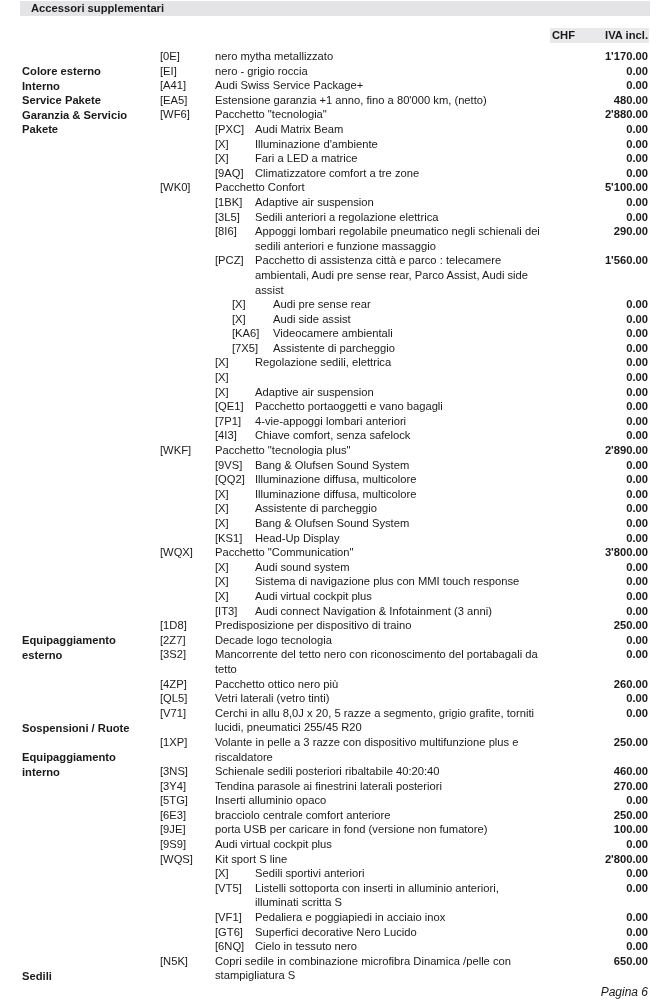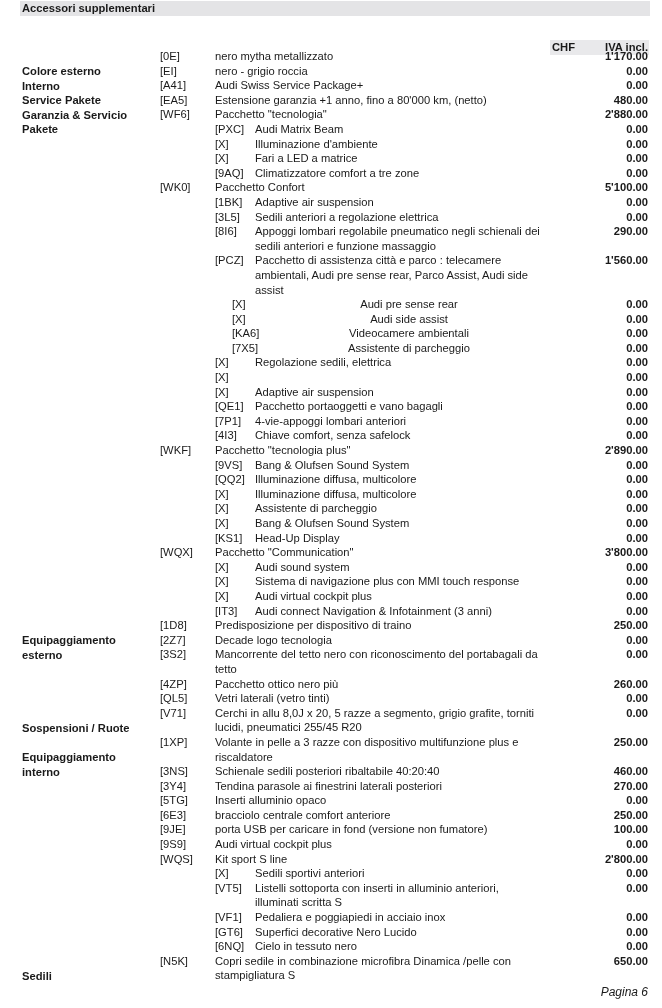--- a/index.html
+++ b/index.html
@@ -4,37 +4,37 @@
   <style>
     html, body { margin: 0; padding: 0; background: #ffffff; }
     body {
       width: 662px; height: 1008px; position: relative; overflow: hidden;
       font-family: "Liberation Sans", "DejaVu Sans", sans-serif;
       font-size: 11.2px; color: #1a1a1a;
     }
     .section-bar {
       position: absolute; left: 20px; top: 1px; width: 630px; height: 15px;
       background: #e4e4e6; font-weight: bold; font-size: 11.2px;
-      line-height: 15px; padding-left: 2px; box-sizing: border-box;
+      line-height: 15px; padding-left: 11px; box-sizing: border-box;
     }
     .col-head {
-      position: absolute; top: 40px; left: 550px; width: 99px; height: 15px;
+      position: absolute; top: 28px; left: 550px; width: 99px; height: 15px;
       background: #e9e9eb; font-weight: bold; line-height: 15px;
     }
     .col-head .chf { position: absolute; left: 2px; }
     .col-head .iva { position: absolute; right: 1px; }
     #rows { position: absolute; top: 49px; left: 0; width: 662px; }
     .row { position: relative; line-height: 14.6px; min-height: 14.6px; }
     .row .cat { position: absolute; left: 22px; width: 125px; font-weight: bold; margin-top: 15px; }
     .row .code { position: absolute; white-space: nowrap; }
     .row .desc { display: block; }
     .row .price { position: absolute; right: 14px; top: 0; font-weight: bold; text-align: right; }
     .l0 .code { left: 160px; } .l0 .desc { margin-left: 215px; width: 330px; }
     .l1 .code { left: 215px; } .l1 .desc { margin-left: 255px; width: 290px; }
-    .l2 .code { left: 232px; } .l2 .desc { margin-left: 273px; width: 272px; text-align: center; }
+    .l2 .code { left: 232px; } .l2 .desc { margin-left: 273px; width: 272px; }
     .footer {
       position: absolute; right: 14px; top: 985px; font-size: 12px; color: #1a1a1a; font-style: italic;
     }
   </style>
 </head>
 <body>
 
 <div class="section-bar">Accessori supplementari</div>
 
 <div class="col-head">

